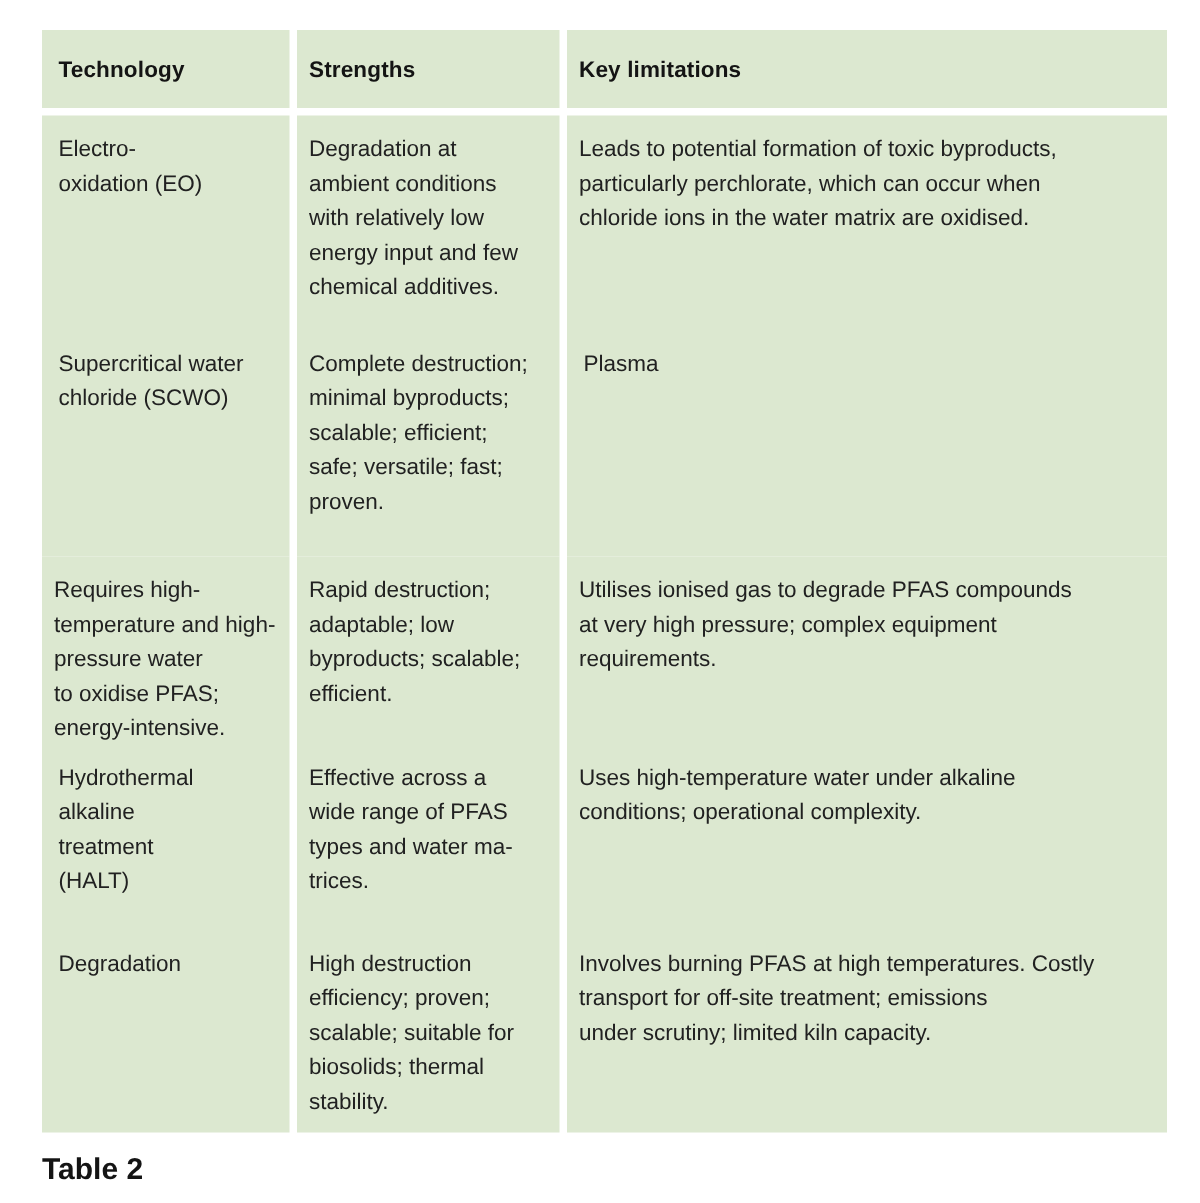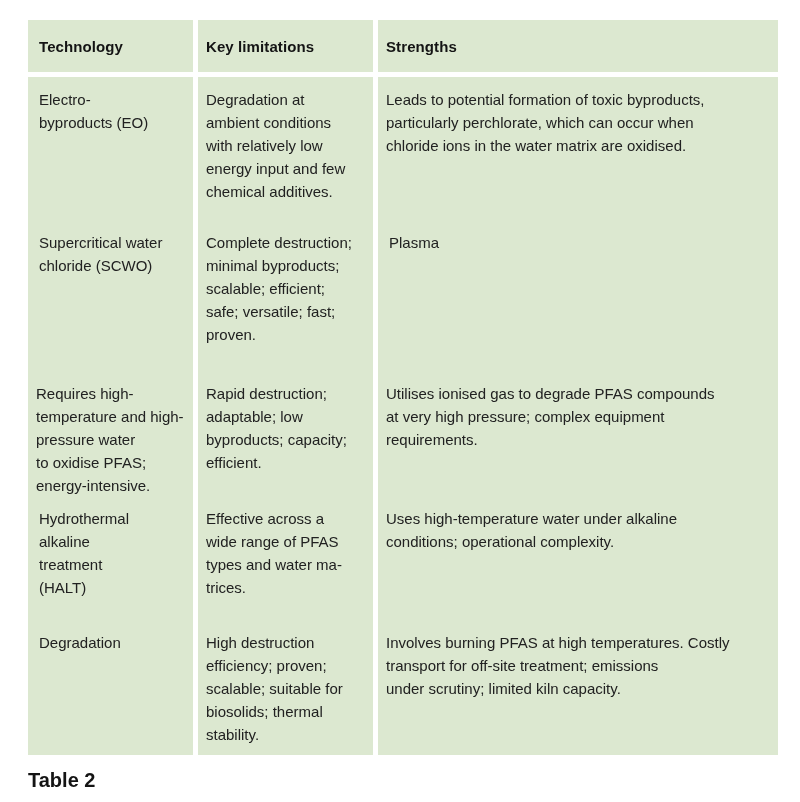--- a/index.html
+++ b/index.html
@@ -69,27 +69,27 @@
   }
 </style>
 </head>
 <body>
 
 <div class="page">
   <div class="table">
 
     <div class="thead">
       <div class="th col1">Technology</div>
+      <div class="th col2">Strengths</div>
       <div class="th col3">Key limitations</div>
-      <div class="th col2">Strengths</div>
     </div>
 
     <div class="tbody">
       <div class="td col1">Electro-
-byproducts (EO)</div>
+oxidation (EO)</div>
       <div class="td col2">Degradation at
 ambient conditions
 with relatively low
 energy input and few
 chemical additives.</div>
       <div class="td col3">Leads to potential formation of toxic byproducts,
 particularly perchlorate, which can occur when
 chloride ions in the water matrix are oxidised.</div>
 
       <div class="td col1">Supercritical water
@@ -98,21 +98,21 @@
 minimal byproducts;
 scalable; efficient;
 safe; versatile; fast;
 proven.</div>
       <div class="td col1">Plasma</div>
 
       <div class="td col3">Requires high-temperature and high-pressure water
 to oxidise PFAS; energy-intensive.</div>
       <div class="td col2">Rapid destruction;
 adaptable; low
-byproducts; capacity;
+byproducts; scalable;
 efficient.</div>
       <div class="td col3">Utilises ionised gas to degrade PFAS compounds
 at very high pressure; complex equipment
 requirements.</div>
 
       <div class="td col1">Hydrothermal
 alkaline
 treatment
 (HALT)</div>
       <div class="td col2">Effective across a

